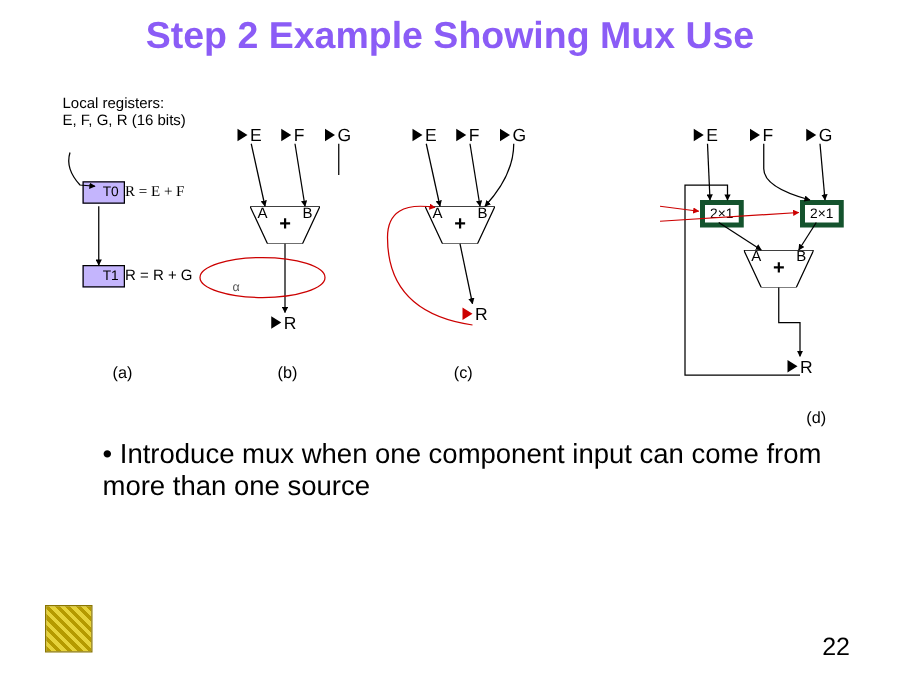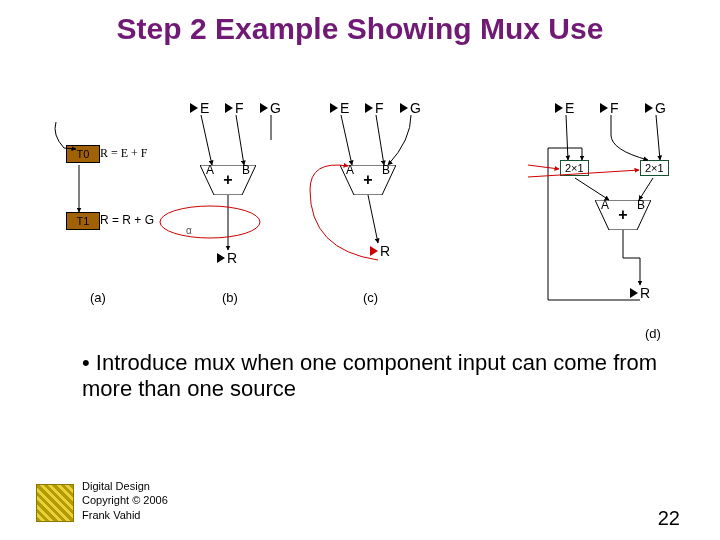--- a/index.html
+++ b/index.html
@@ -18,21 +18,21 @@
     height: 540px;
   }
   .title {
     position: absolute;
     top: 12px;
     left: 0;
     right: 0;
     text-align: center;
     font-size: 30px;
     font-weight: bold;
-    color: #701a75;
+    color: #8b5cf6;
   }
   
   .abs { position: absolute; }
   .small { font-size: 12px; }
   .tiny  { font-size: 10px; }
   .bullet {
     position: absolute;
     left: 50px;
     font-size: 22px;
     margin-left: 32px;
@@ -91,29 +91,29 @@
   .adder svg { position:absolute; top:0; left:0; }
   .adder .A { position:absolute; top:-2px; left:6px; font-size:12px; }
   .adder .B { position:absolute; top:-2px; right:6px; font-size:12px; }
   .adder .plus{ position:absolute; top:6px; left:0; right:0; text-align:center; font-size:16px; font-weight:bold;}
 
   
   .stepbox {
     position: absolute;
     border: 1px solid #000;
     font-size: 11px;
-    text-align: center;
+    text-align: right;
     padding: 2px 4px;
-    background: #a16207;
+    background: #c4b5fd;
   }
 
   
   .mux {
     position: absolute;
-    border: 1px solid #14532d;
+    border: 4px solid #14532d;
     font-size: 11px;
     text-align: center;
     padding: 1px 4px;
     background: #fff;
   }
 
   
   svg.wires {
     position: absolute;
     top: 0; left: 0;
@@ -131,20 +131,24 @@
     line-height:1.2;
   }
 </style>
 </head>
 <body>
 
 <div class="slide">
 
   <div class="title">Step 2 Example Showing Mux Use</div>
 
+  <div class="abs small" style="top:75px; left:50px;">
+    <div>Local registers:</div>
+    <div>E, F, G, R (16 bits)</div>
+  </div>
 
   <div class="stepbox" style="top:145px; left:66px; width:24px;">T0</div>
   <div class="abs small" style="top:146px; left:100px;font-family:Liberation Serif, serif;">R = E + F</div>
 
   <div class="stepbox" style="top:212px; left:66px; width:24px;">T1</div>
   <div class="abs small" style="top:213px; left:100px;">R = R + G</div>
 
   <div class="sublabel" style="top:290px; left:90px;">(a)</div>
 
   <div class="reg" style="top:100px; left:190px;">
@@ -285,20 +289,15 @@
 
     <path d="M640 300 L548 300 L548 148 L582 148 L582 160" stroke="#000" fill="none" marker-end="url(#arr)"></path>
 
     <line x1="528" y1="165" x2="559" y2="169" stroke="#c00" marker-end="url(#arrR)"></line>
     <line x1="528" y1="177" x2="639" y2="170" stroke="#c00" marker-end="url(#arrR)"></line>
   </svg>
 
   <div class="bullet" style="top:350px; width:600px;">Introduce mux when one component input can come from more than one source</div>
 
   <div class="logo"></div>
-  <div class="footer">
-    <div>Digital Design</div>
-    <div>Copyright © 2006</div>
-    <div>Frank Vahid</div>
-  </div>
   <div class="pagenum">22</div>
 
 </div>
 
 </body></html>

